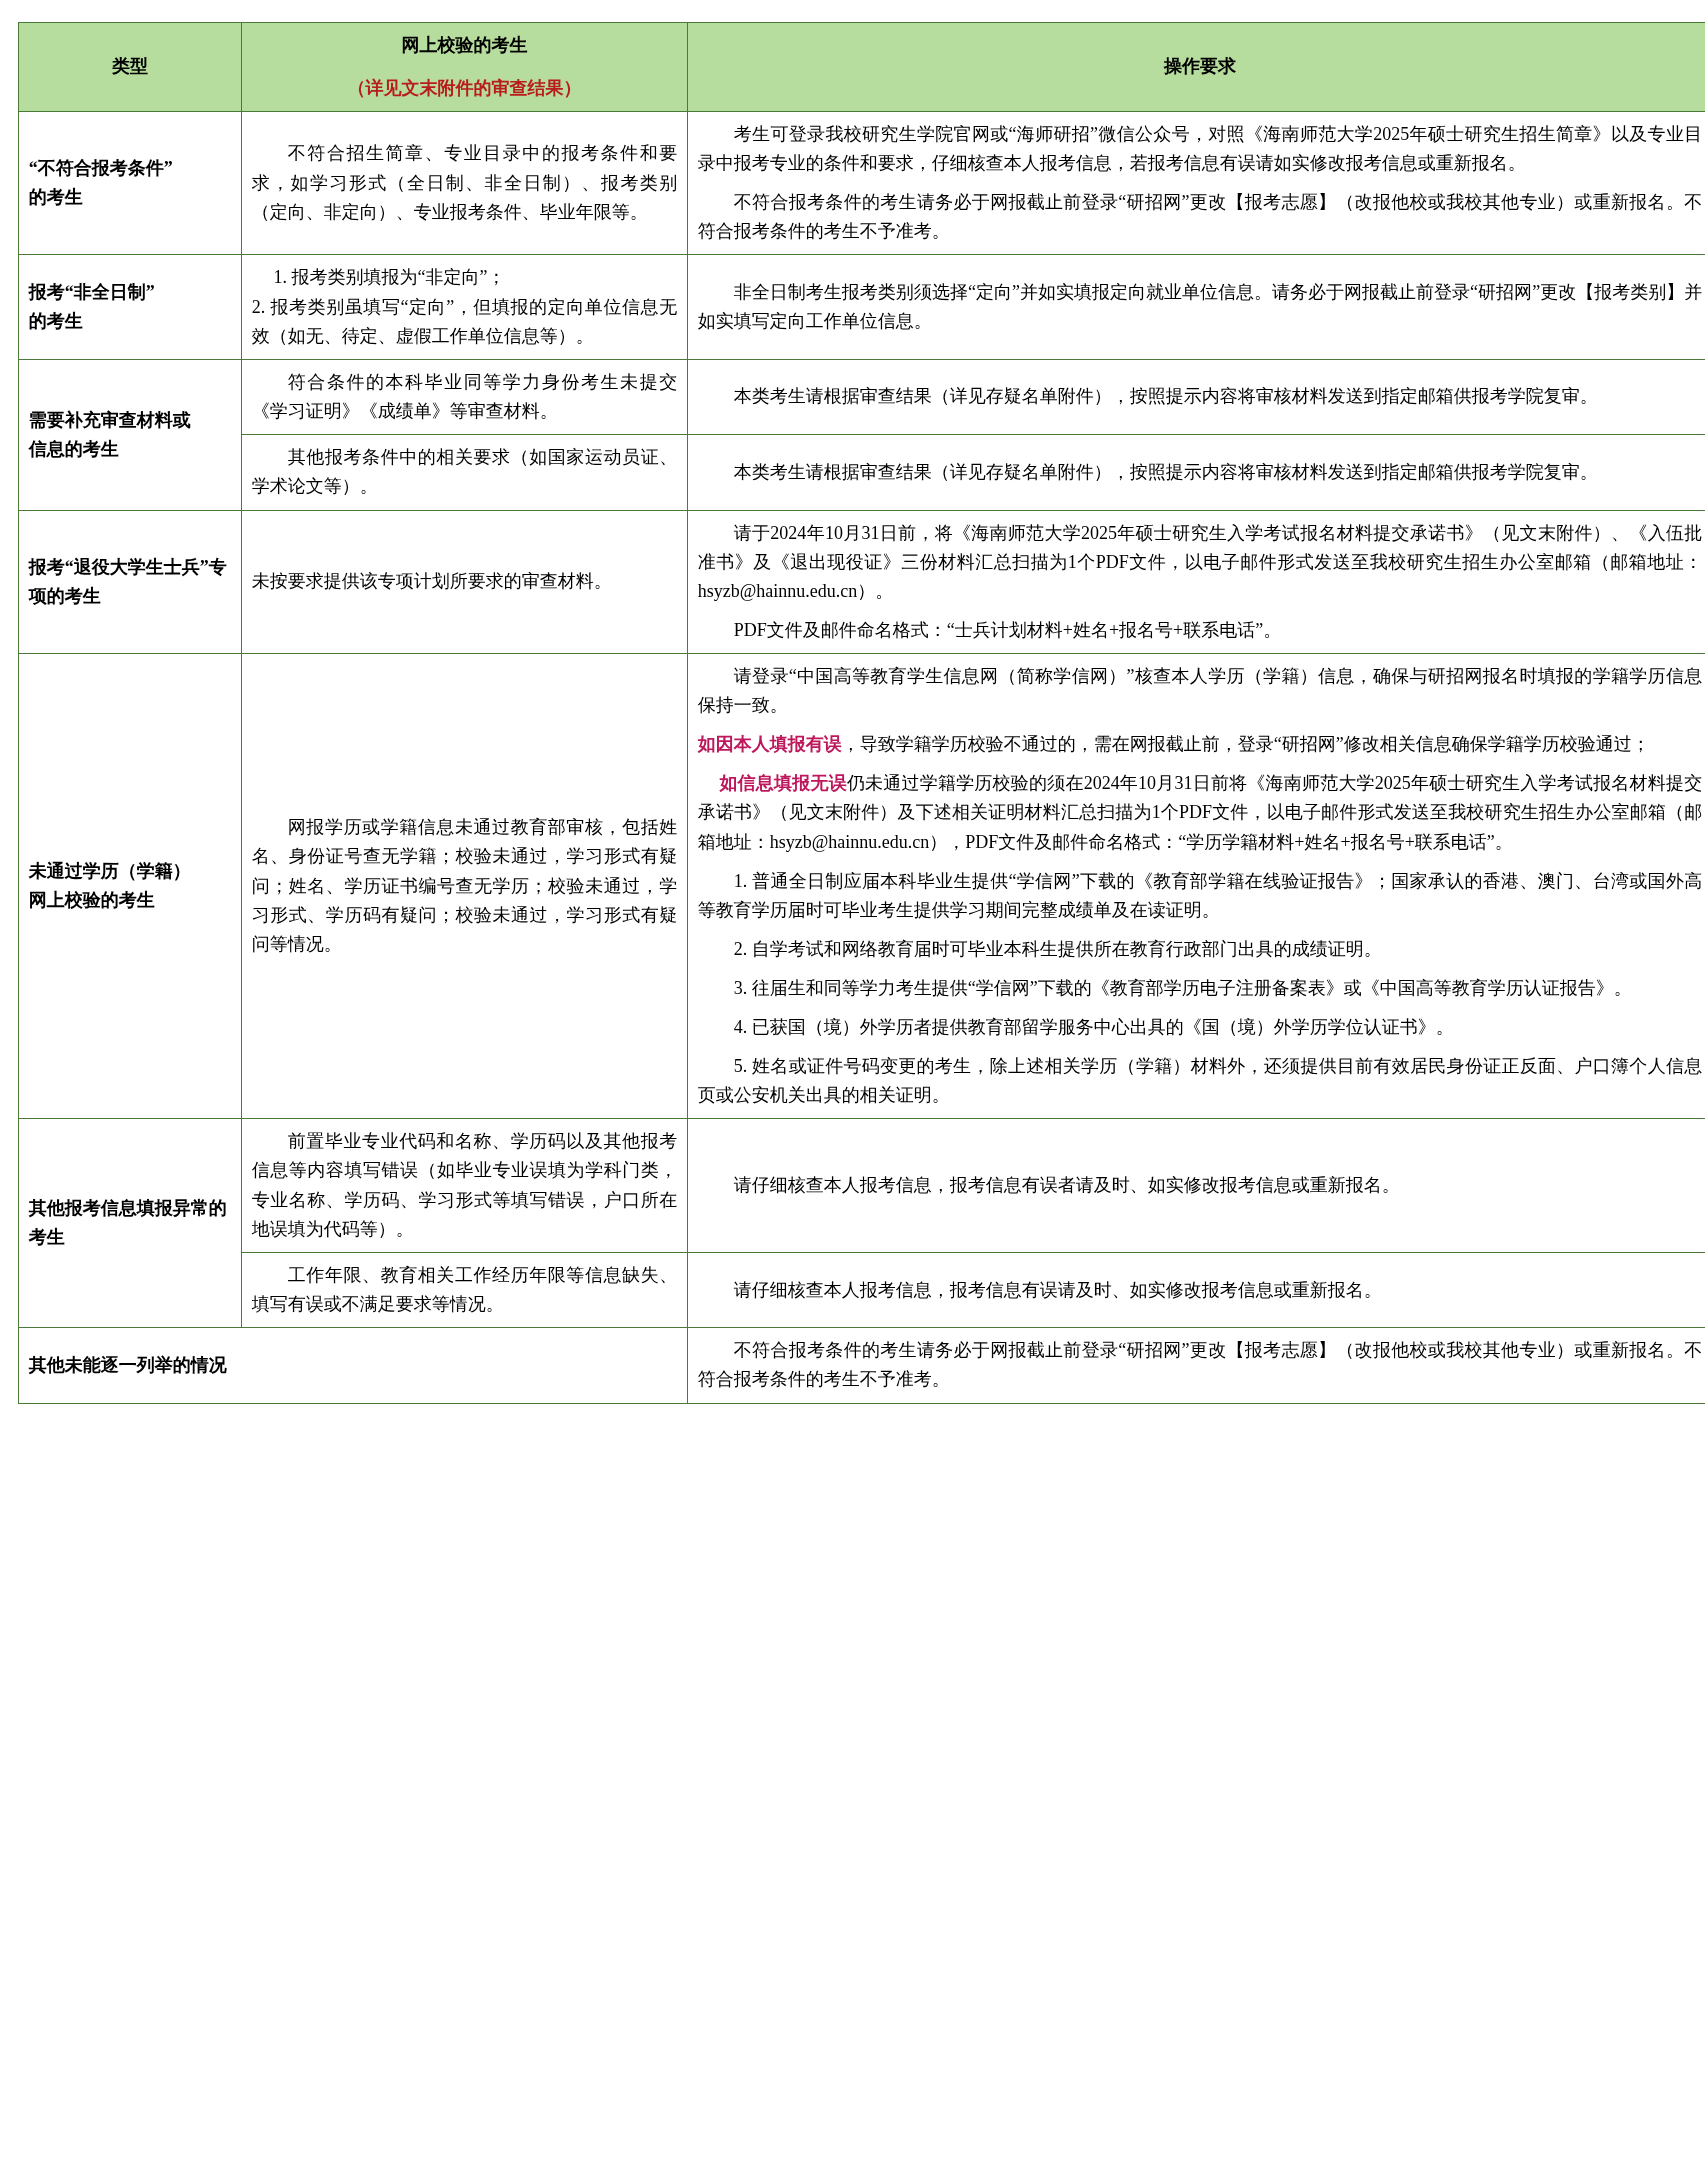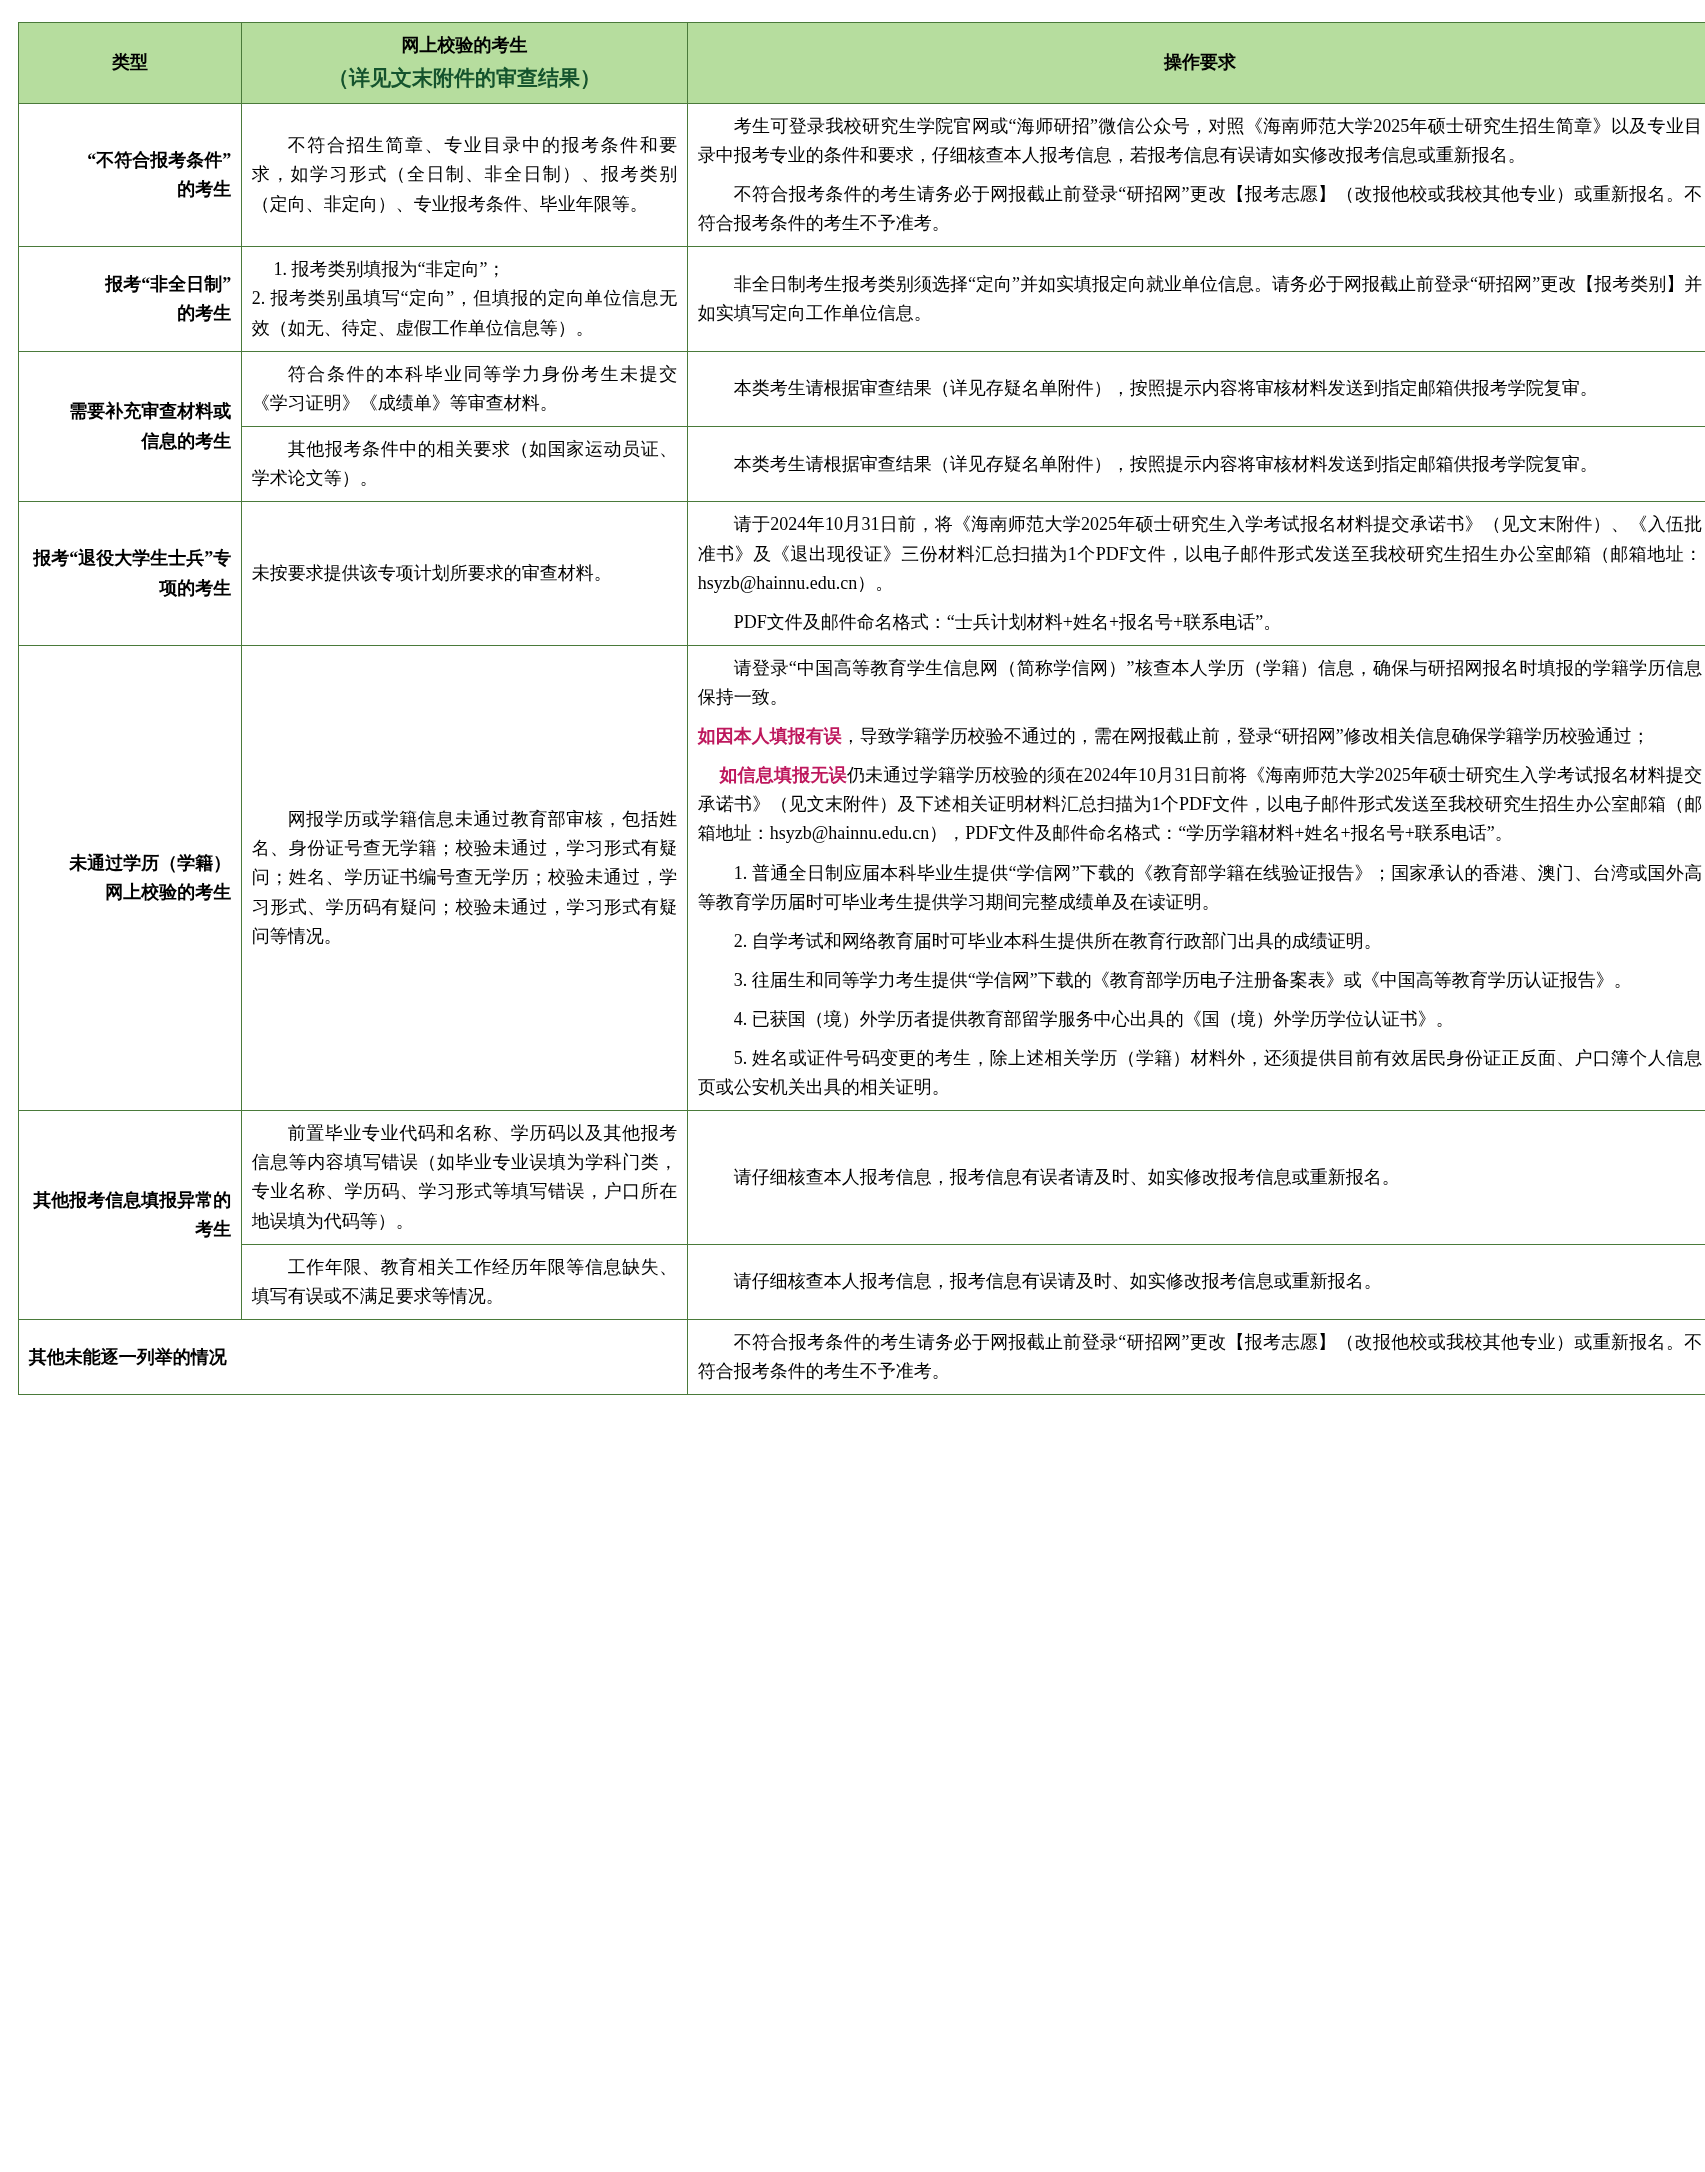--- a/index.html
+++ b/index.html
@@ -36,26 +36,26 @@
     font-weight: bold;
     padding: 6.2px 4.5px;
     font-size: 19px;
   }
   .col-type { width: 223px; }
   .col-desc { width: 446px; }
   .col-op   { width: 1025px; }
 
   .hdr-sub {
     display: block;
-    color: #14532d;
-    font-size: 21px;
-    margin-top: 1px;
+    color: #b91c1c;
+    font-size: 18px;
+    margin-top: 14px;
   }
   .cell-type {
-    text-align: right;
+    text-align: left;
     font-weight: bold;
     font-size: 19px;
     line-height: 1.6;
   }
   .cell-desc {
     text-align: justify;
     text-justify: inter-ideograph;
     margin-top: 42px;
   }
   .cell-op {

